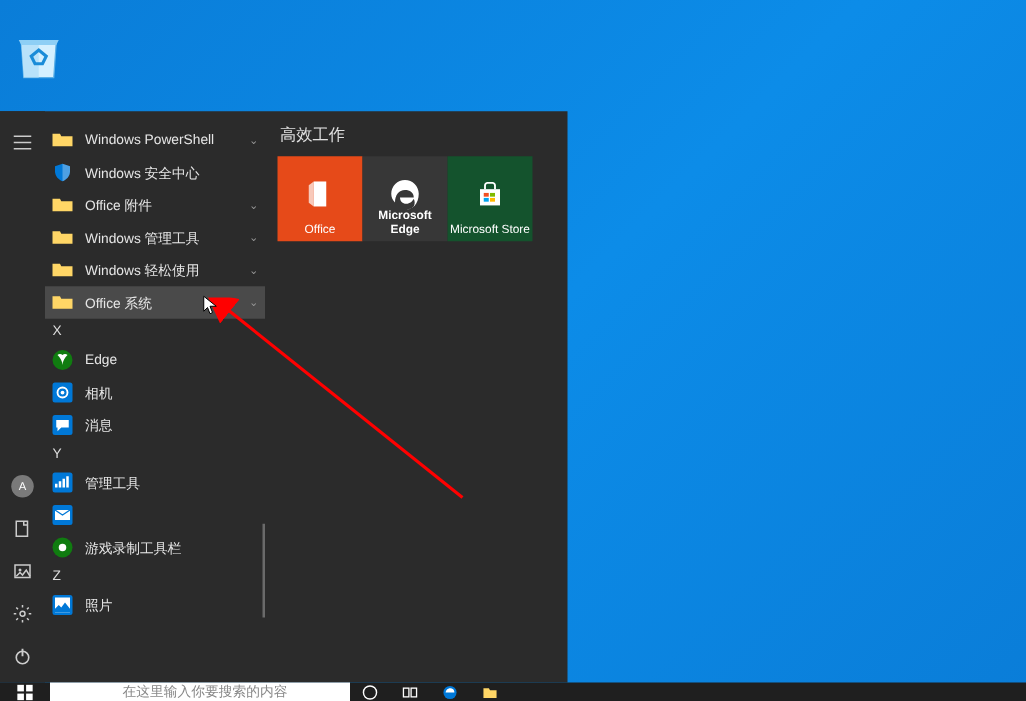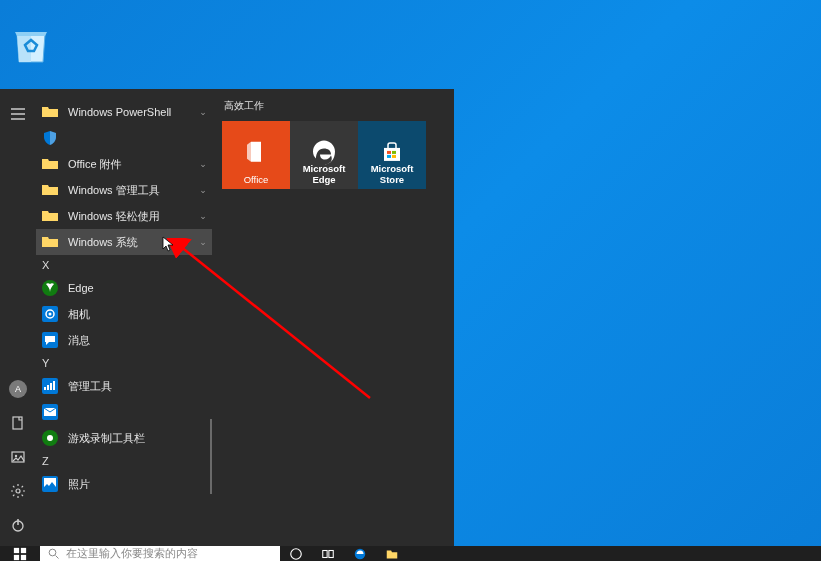--- a/index.html
+++ b/index.html
@@ -71,53 +71,53 @@
     }
     .scroll-indicator {
       position: absolute; right: 0; top: 330px;
       width: 2px; height: 75px; background: #6a6a6a;
     }
 
     .tiles-area {
       flex: 1; padding: 10px 10px 10px 10px;
     }
     .tiles-header {
-      color: #e0e0e0; font-size: 10px; margin-bottom: 8px; padding-left: 2px;
+      color: #e0e0e0; font-size: 13px; margin-bottom: 8px; padding-left: 2px;
     }
     .tiles-row { display: flex; gap: 0; text-align: center; }
     .tile {
       width: 68px; height: 68px;
       display: flex; flex-direction: column;
       align-items: center; justify-content: flex-end;
       padding-bottom: 4px; cursor: pointer;
       color: #fff; font-size: 9.5px;
       position: relative;
     }
     .tile-icon { position: absolute; top: 50%; left: 50%; transform: translate(-50%, -58%); }
     .tile-office { background: #e64a19; }
     .tile-edge { background: #373737; font-weight: bold; }
-    .tile-store { background: #0c4a6e; font-weight: bold; }
+    .tile-store { background: #14532d; }
 
     .taskbar {
       position: absolute; left: 0; bottom: 0;
       width: 821px; height: 15px;
       background: #1f1f1f;
       display: flex; align-items: center;
     }
     .tb-btn {
       width: 40px; height: 15px;
       display: flex; align-items: center; justify-content: center;
       color: #fff; cursor: pointer;
     }
     .tb-btn.start svg { width: 14px; height: 14px; }
     .searchbox {
       width: 240px; height: 15px;
       background: #fff;
       display: flex; align-items: center;
-      padding-left: 8px; color: #888; font-size: 11px;
+      padding-left: 8px; color: #888; font-size: 11px; flex-direction: column;
     }
     .searchbox svg { width: 12px; height: 12px; margin-right: 6px; }
     .tb-icon svg { width: 14px; height: 14px; }
     .tb-icon { width: 32px; height: 15px; display: flex; align-items: center; justify-content: center; cursor: pointer; }
 
     .annotation-arrow {
       position: absolute; top: 238px; left: 162px;
       pointer-events: none; z-index: 10;
     }
     .cursor {
@@ -194,20 +194,21 @@
       <span class="app-label">Windows PowerShell</span>
       <span class="chev">⌄</span>
     </div>
     <div class="app-item">
       <span class="folder-ico">
           <svg viewBox="0 0 18 18">
             <path d="M9 2l6 2v4c0 4-3 7-6 8-3-1-6-4-6-8V4z" fill="#0078d7"></path>
             <path d="M9 2l6 2v4c0 4-3 7-6 8V2z" fill="#fff" opacity="0.3"></path>
           </svg>
         </span>
+      <span class="app-label">Windows 安全中心</span>
     </div>
     <div class="app-item">
       <span class="folder-ico">
           <svg viewBox="0 0 18 18">
             <path d="M1 4h6l1 2h9v8H1z" fill="#ffd666"></path>
           </svg>
         </span>
       <span class="app-label">Office 附件</span>
       <span class="chev">⌄</span>
     </div>
@@ -228,21 +229,21 @@
         </span>
       <span class="app-label">Windows 轻松使用</span>
       <span class="chev">⌄</span>
     </div>
     <div class="app-item hl">
       <span class="folder-ico">
           <svg viewBox="0 0 18 18">
             <path d="M1 4h6l1 2h9v8H1z" fill="#ffd666"></path>
           </svg>
         </span>
-      <span class="app-label">Windows 系统</span>
+      <span class="app-label">Office 系统</span>
       <span class="chev">⌄</span>
     </div>
 
     <div class="letter-header">X</div>
     <div class="app-item">
       <span class="folder-ico">
           <svg viewBox="0 0 18 18">
             <circle cx="9" cy="9" r="8" fill="#107c10"></circle>
             <path d="M5 5c2 2 4 5 4 8 0-3 2-6 4-8-1-1-3-1-4 0-1-1-3-1-4 0z" fill="#fff"></path>
           </svg>

